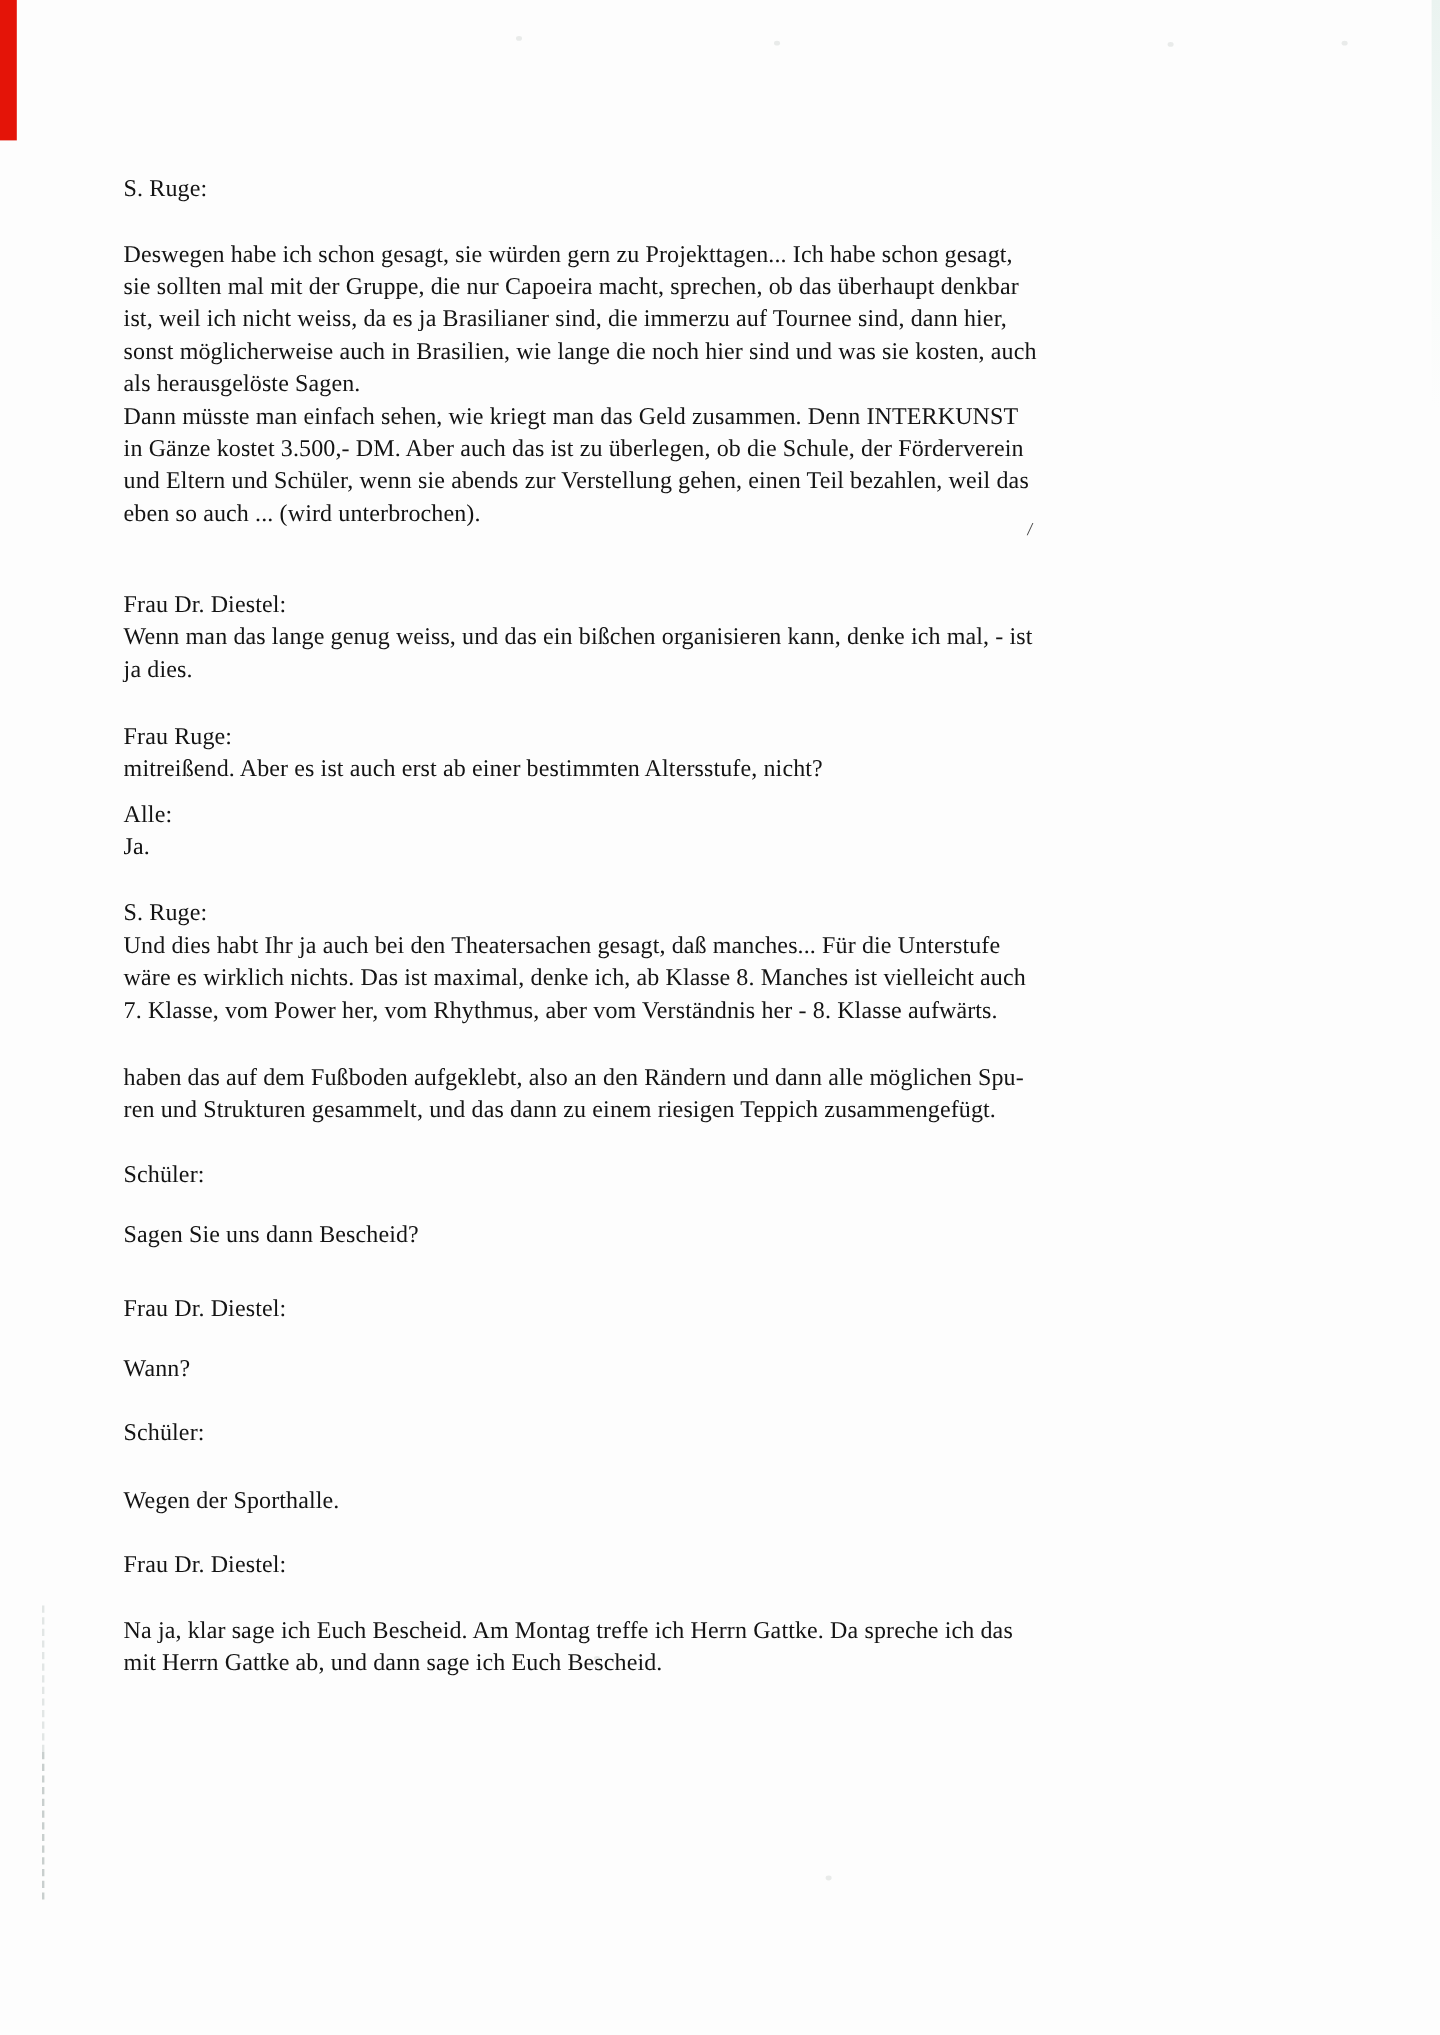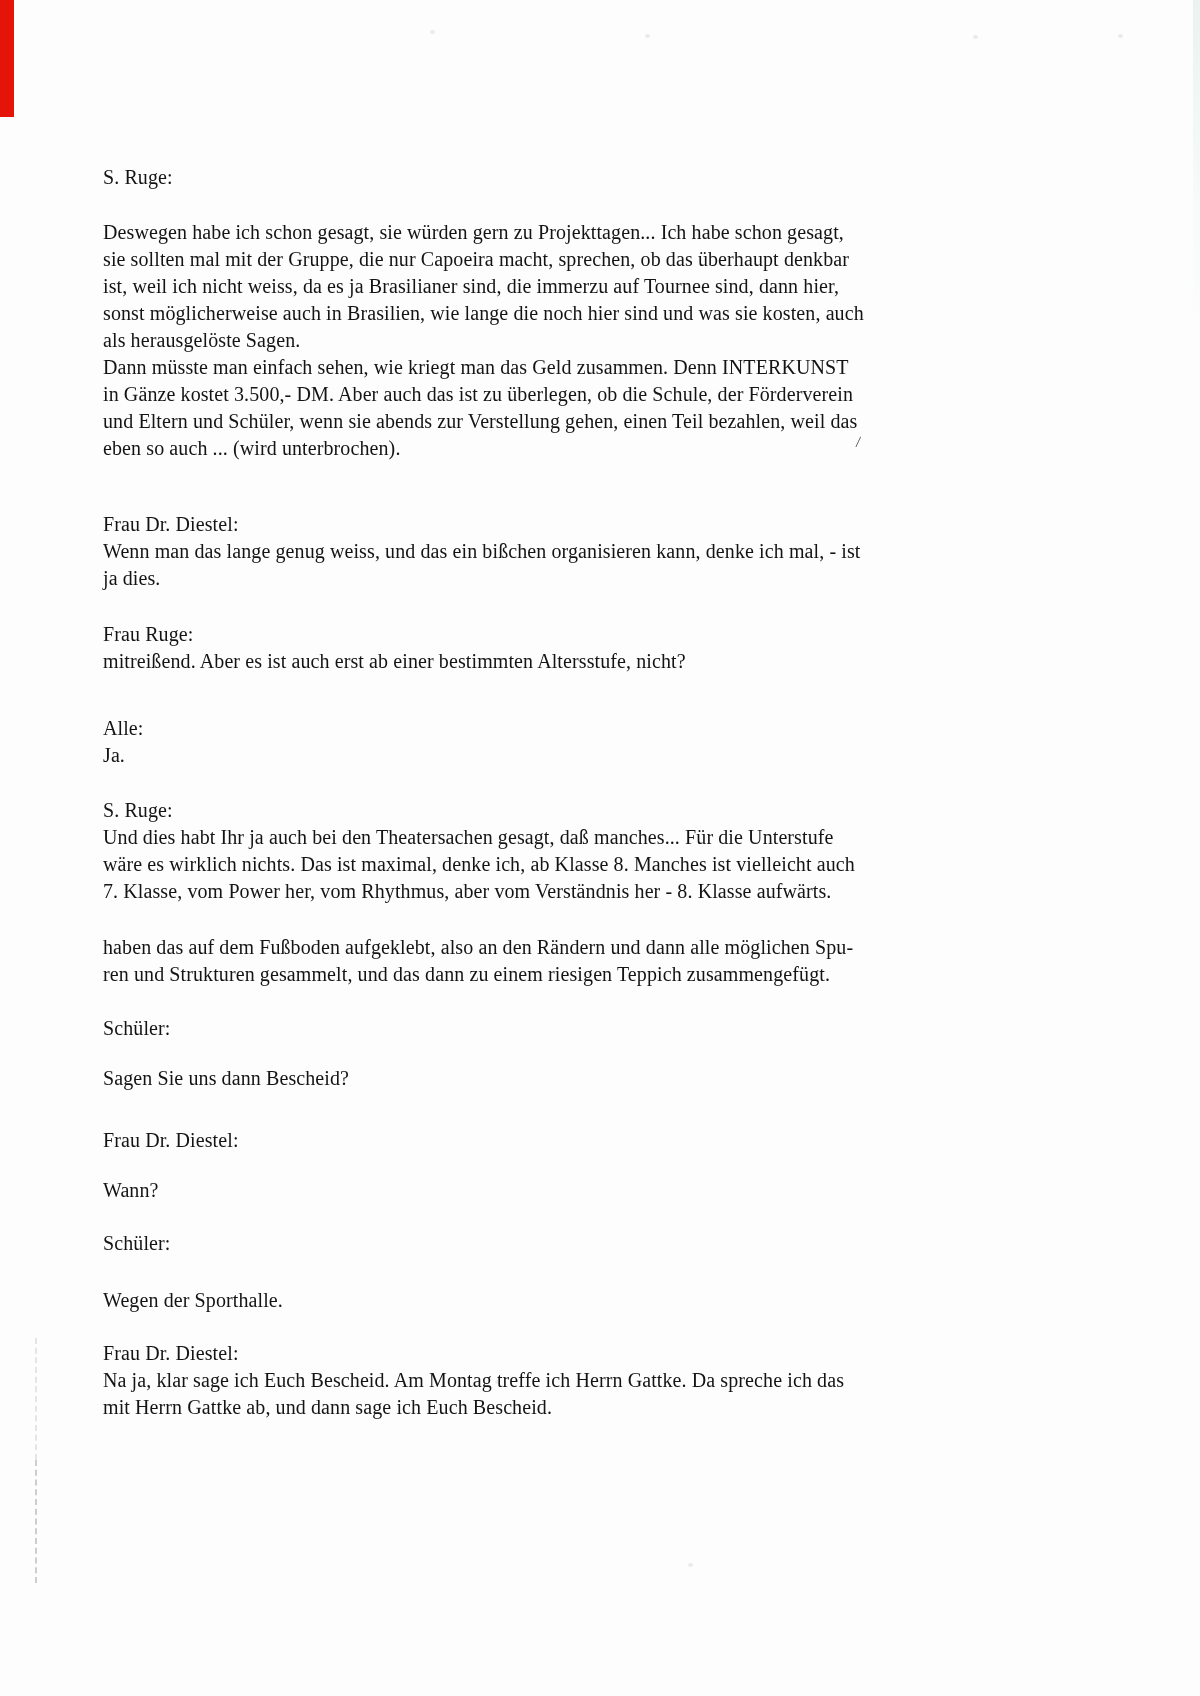--- a/index.html
+++ b/index.html
@@ -15,21 +15,21 @@
   
   .edge-tint {
     position: absolute; right: 0; top: 0; width: 7px; height: 340px;
     background: linear-gradient(to bottom, #eaf3f0, #f7fbf9 60%, rgba(255,255,255,0));
   }
   .red-bar {
     position: absolute; left: 0; top: 0;
     width: 14px; height: 117px;
   }
   .text-col {
-    position: absolute; left: 103px; top: 164px; width: 845px;
+    position: absolute; left: 103px; top: 144px; width: 845px;
   }
   .block { margin: 0; }
   .line {
     font-size: 20px;
     line-height: 27px;
     letter-spacing: 0.1px;
     white-space: nowrap;
   }
   .stray-mark {
     position: absolute; left: 856px; top: 433px;
@@ -90,21 +90,21 @@
       <div class="line speaker">Frau Dr. Diestel:</div>
       <div class="line">Wenn man das lange genug weiss, und das ein bißchen organisieren kann, denke ich mal, - ist</div>
       <div class="line">ja dies.</div>
     </div>
 
     <div class="block" style="margin-top:29px">
       <div class="line speaker">Frau Ruge:</div>
       <div class="line">mitreißend. Aber es ist auch erst ab einer bestimmten Altersstufe, nicht?</div>
     </div>
 
-    <div class="block" style="margin-top:40px">
+    <div class="block" style="margin-top:11px">
       <div class="line speaker">Alle:</div>
       <div class="line">Ja.</div>
     </div>
 
     <div class="block" style="margin-top:28px">
       <div class="line speaker">S. Ruge:</div>
       <div class="line">Und dies habt Ihr ja auch bei den Theatersachen gesagt, daß manches... Für die Unterstufe</div>
       <div class="line">wäre es wirklich nichts. Das ist maximal, denke ich, ab Klasse 8. Manches ist vielleicht auch</div>
       <div class="line">7. Klasse, vom Power her, vom Rhythmus, aber vom Verständnis her - 8. Klasse aufwärts.</div>
     </div>
@@ -135,19 +135,19 @@
     </div>
 
     <div class="block" style="margin-top:30px">
       <div class="line">Wegen der Sporthalle.</div>
     </div>
 
     <div class="block" style="margin-top:26px">
       <div class="line speaker">Frau Dr. Diestel:</div>
     </div>
 
-    <div class="block" style="">
+    <div class="block" style="margin-top:28px">
       <div class="line">Na ja, klar sage ich Euch Bescheid. Am Montag treffe ich Herrn Gattke. Da spreche ich das</div>
       <div class="line">mit Herrn Gattke ab, und dann sage ich Euch Bescheid.</div>
     </div>
 
   </div>
 </div>
 
 </body></html>

